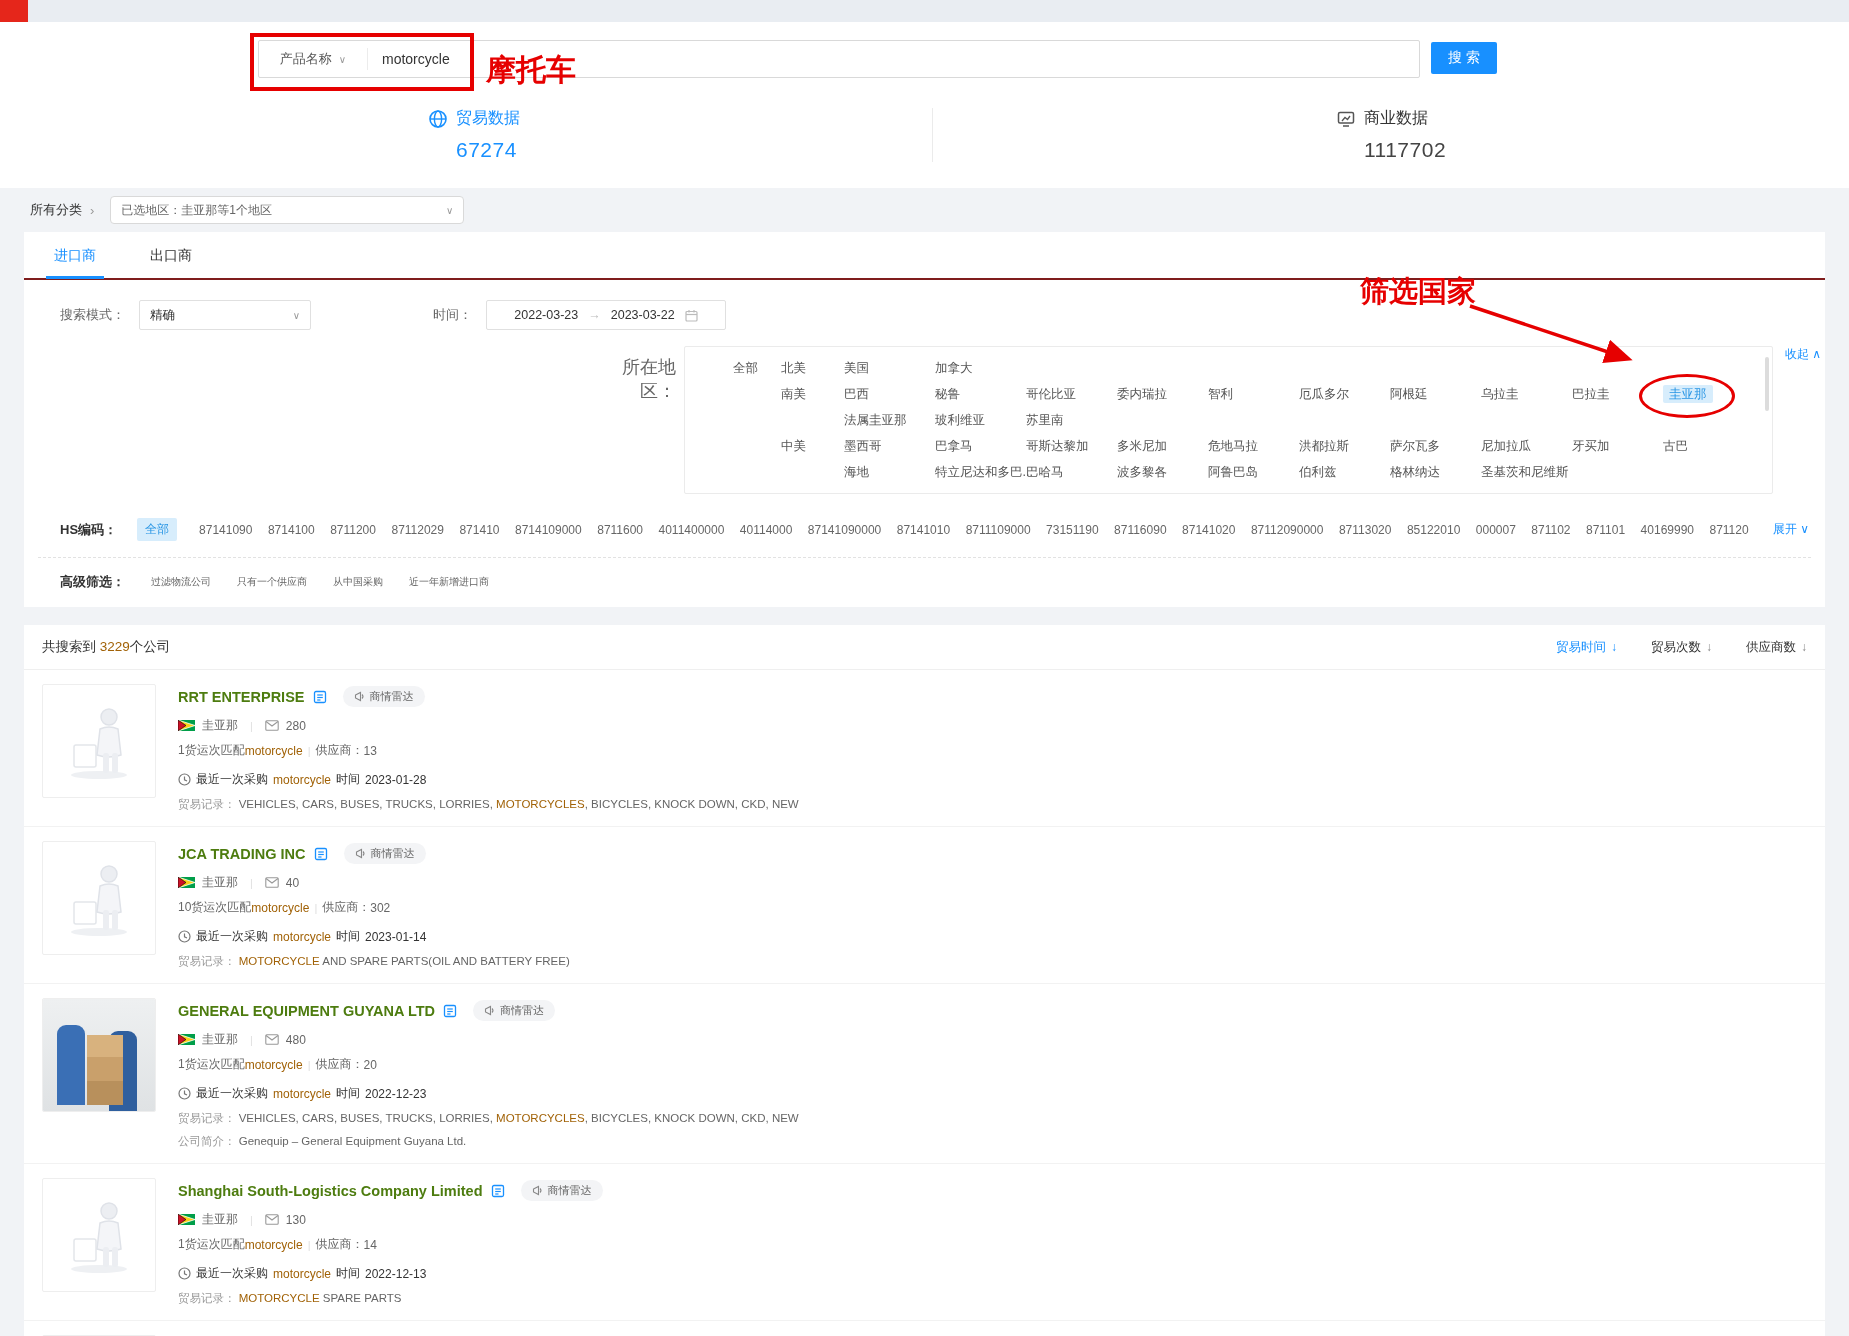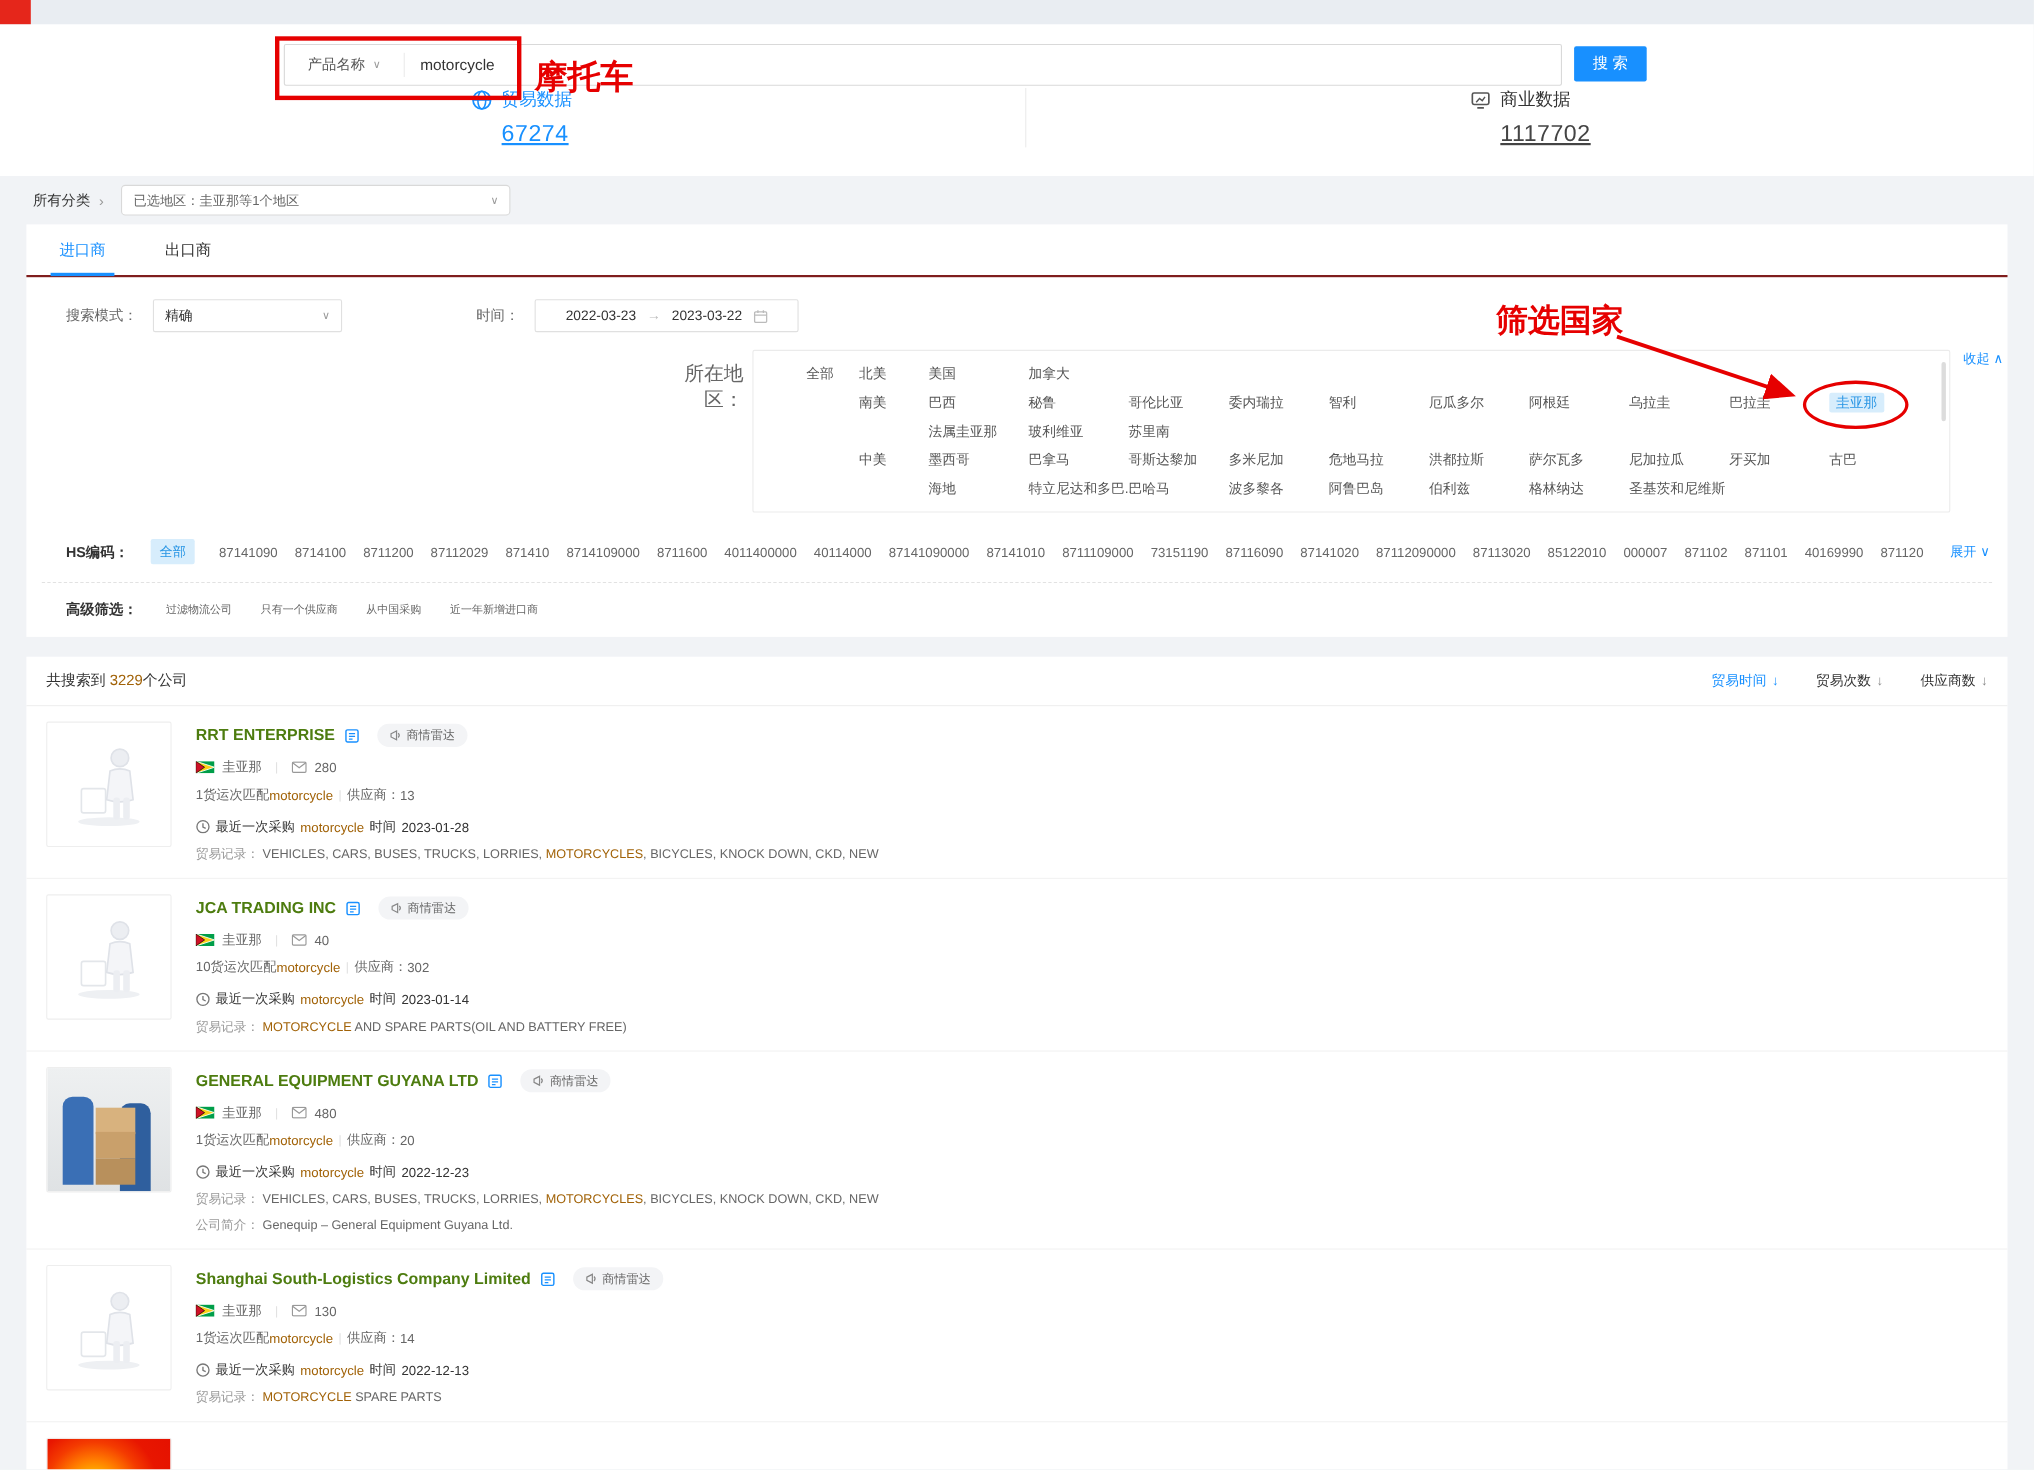--- a/index.html
+++ b/index.html
@@ -11,25 +11,25 @@
   
   .header{background:#fff;padding:16px 0 26px;}
   .search-row{position:relative;height:42px;margin-left:258px;}
   .search-box{position:absolute;left:0;top:2px;width:1160px;height:36px;border:1px solid #d9d9d9;border-radius:2px;display:flex;align-items:center;background:#fff;}
   .field-select{width:108px;display:flex;align-items:center;justify-content:center;gap:7px;color:#555;font-size:13px;border-right:1px solid #ececec;height:22px;cursor:pointer;}
   .caret{color:#999;font-size:10px;}
   .search-input{border:0;outline:0;flex:1;padding:0 14px;font-size:14px;color:#333;background:transparent;}
   .red-rect{position:absolute;left:-8px;top:-5px;width:216px;height:50px;border:4px solid #e60000;pointer-events:none;z-index:4;}
   .query-annot{position:absolute;left:228px;top:12px;color:#e60000;font-size:30px;font-weight:bold;z-index:4;white-space:nowrap;}
   .search-btn{position:absolute;left:1173px;top:4px;width:66px;height:32px;background:#1890ff;color:#fff;border:0;border-radius:2px;font-size:14px;cursor:pointer;}
-  .stats-row{display:flex;padding-left:16px;}
+  .stats-row{display:flex;margin-top:28px;padding-left:16px;}
   .stat{flex:1;display:flex;justify-content:center;border-right:1px solid #ebebeb;cursor:pointer;}
   .stat:last-child{border-right:0;}
   .stat-top{display:flex;align-items:center;gap:8px;font-size:16px;color:#333;}
-  .stat-val{font-size:21px;color:#444;margin-top:9px;padding-left:28px;letter-spacing:.5px;text-decoration:underline;}
+  .stat-val{font-size:21px;color:#444;margin-top:9px;padding-left:28px;letter-spacing:.5px;}
   .stat.active .stat-top,.stat.active .stat-val{color:#1890ff;}
   
   .cat-row{display:flex;align-items:center;height:44px;padding-left:30px;gap:8px;font-size:13px;color:#333;}
   .cat-chev{color:#999;font-size:13px;}
   .region-select{margin-left:8px;width:332px;height:26px;border:1px solid #d9d9d9;border-radius:4px;background:#fff;display:flex;align-items:center;justify-content:space-between;padding:0 10px;font-size:12px;color:#666;cursor:pointer;}
   
   .panel{margin:0 24px;background:#fff;}
   .main-panel{padding-bottom:16px;}
   .tabs{display:flex;gap:30px;padding:0 18px;border-bottom:2px solid #7f1d1d;}
   .tab{padding:15px 12px 13px;font-size:14px;color:#333;position:relative;cursor:pointer;}

